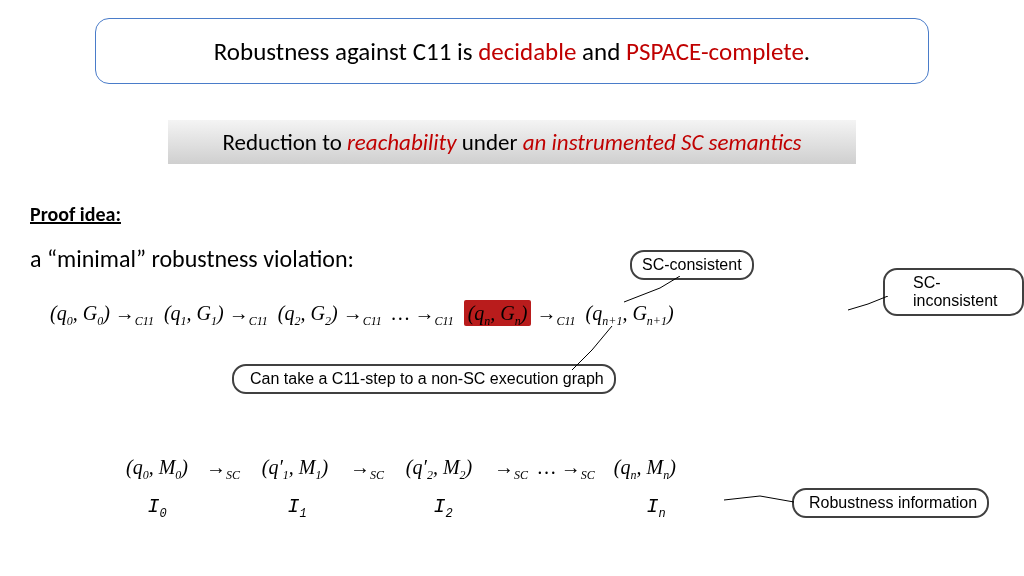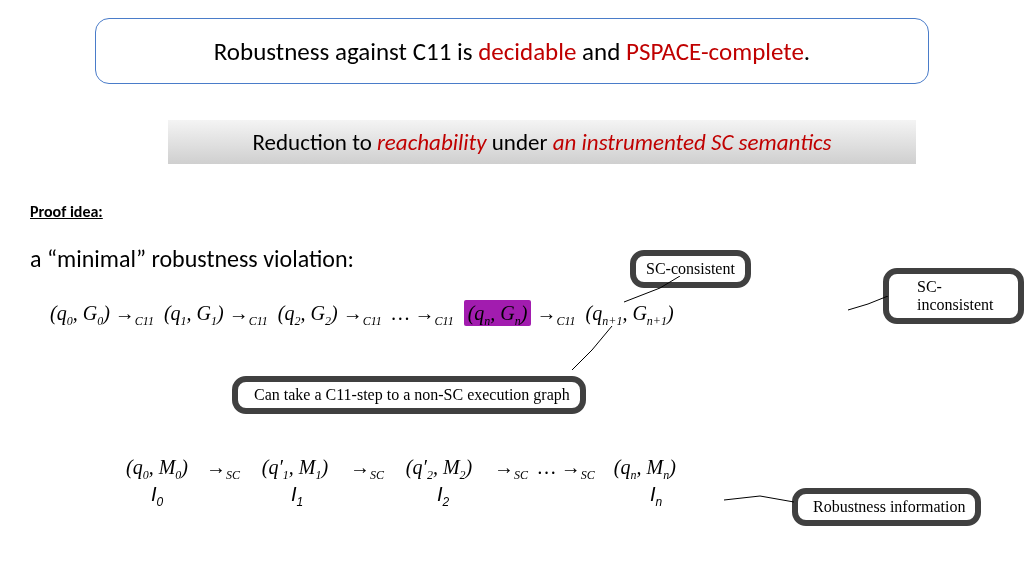--- a/index.html
+++ b/index.html
@@ -23,34 +23,34 @@
     display: flex;
     align-items: center;
     justify-content: center;
     font-size: 25px;
   }
   .red { color: #c00000; }
   .subtitle-box {
     position: absolute;
     left: 168px;
     top: 120px;
-    width: 748px;
+    width: 688px;
     height: 44px;
     background: linear-gradient(to bottom, #f4f4f4 0%, #cfcfcf 100%);
     display: flex;
     align-items: center;
     justify-content: center;
     font-size: 23px;
   }
   .italic { font-style: italic; }
   .proof-idea {
     position: absolute;
     left: 30px;
     top: 202px;
-    font-size: 16px;
+    font-size: 20px;
     font-weight: bold;
     text-decoration: underline;
   }
   .minimal {
     position: absolute;
     left: 30px;
     top: 244px;
     font-size: 24px;
   }
   .chain1 {
@@ -59,52 +59,52 @@
     top: 302px;
     font-size: 20px;
     font-family: 'Cambria Math', 'Times New Roman', serif;
     font-style: italic;
     white-space: nowrap;
   }
   .sub { font-size: 12px; vertical-align: sub; font-style: italic; }
   .arrow { font-style: normal; }
   .arrowsub { font-size: 12px; vertical-align: sub; font-style: italic; }
   .hl {
-    background: #a21caf;
+    background: #b91c1c;
     padding: 2px 4px;
     border-radius: 2px;
   }
   .callout {
     position: absolute;
-    border: 6px solid #404040;
+    border: 2px solid #404040;
     border-radius: 14px;
     background: #fff;
     font-size: 16px;
     padding: 4px 10px;
-    font-family: Liberation Serif, serif;
+    font-family: Liberation Sans, sans-serif;
     font-style: normal;
   }
   .sc-consistent { left: 630px; top: 250px; }
   .sc-inconsistent { left: 883px; top: 268px; padding-left: 28px; }
-  .can-take { left: 232px; top: 376px; padding-left: 16px; }
+  .can-take { left: 232px; top: 364px; padding-left: 16px; }
   .robustness-info { left: 792px; top: 488px; padding-left: 15px; }
   .connector { position: absolute; stroke: #000; fill: none; }
   .chain2-wrap { position: absolute; left: 108px; top: 456px; }
   .chain2 {
     font-size: 20px;
     font-family: 'Cambria Math', 'Times New Roman', serif;
     font-style: italic;
     white-space: nowrap;
   }
   .irow {
     font-size: 20px;
-    font-family: Liberation Sans, sans-serif;
+    font-family: Liberation Mono, monospace;
     font-style: italic;
     white-space: nowrap;
-    margin-top: 0;
+    margin-top: 12px;
   }
   .icell { display: inline-block; text-align: center; }
 </style>
 </head>
 <body>
 
 <div class="title-box">
   <span>
     <span>Robustness against C11 is </span><span class="red">decidable</span><span> and </span><span class="red">PSPACE-complete</span><span>.</span>
   </span>

